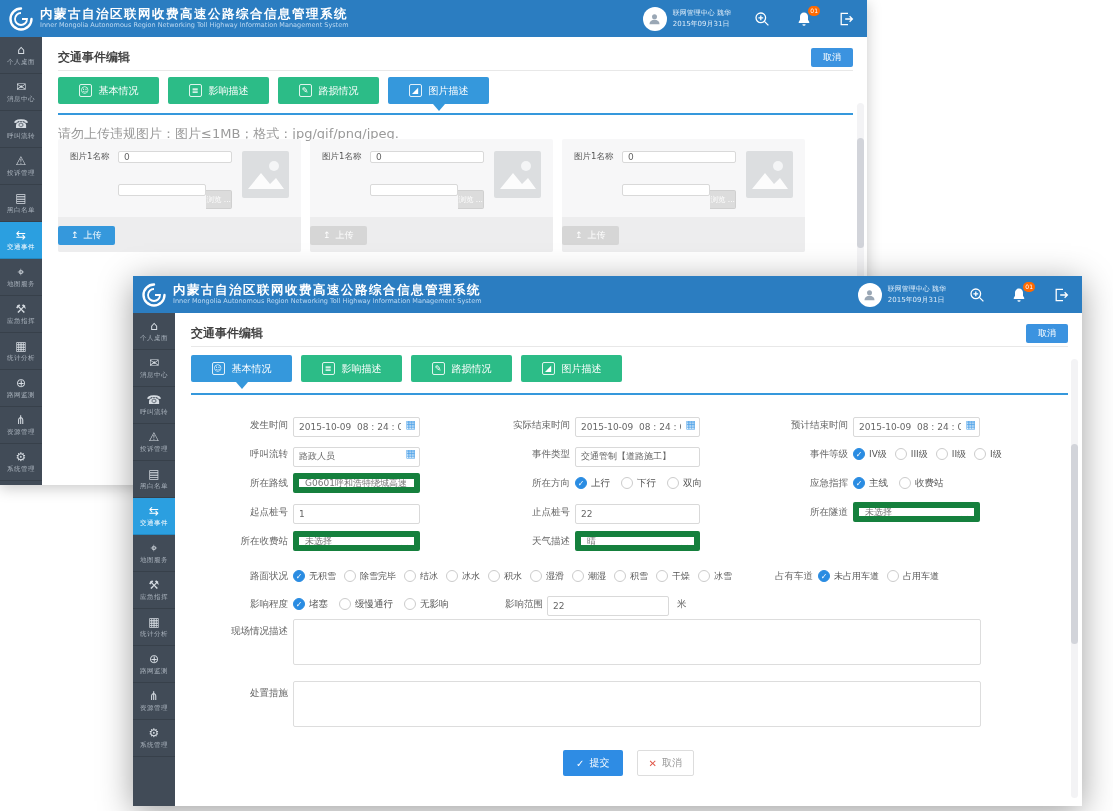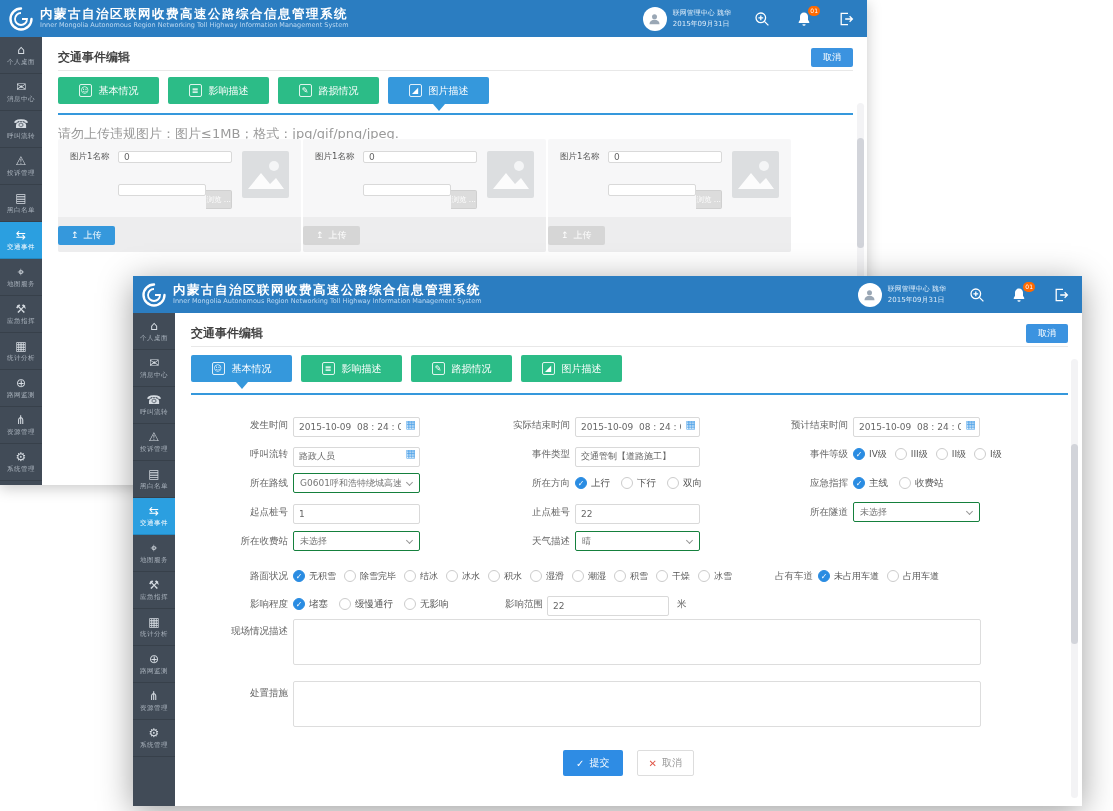--- a/index.html
+++ b/index.html
@@ -40,21 +40,21 @@
   .cancel-top { background:#3b93e0; color:#fff; font-size:9px; padding:3px 12px; border-radius:2px; border:none; cursor:pointer; font-family:inherit; }
   .tabs { position:absolute; left:16px; display:flex; gap:9px; }
   .tab { width:101px; height:27px; background:#2cbc87; color:#fff; border-radius:2px; display:flex; align-items:center; justify-content:center; gap:7px; font-size:10px; position:relative; cursor:pointer; }
   .tab.active { background:#3598dc; }
   .tab.active::after { content:""; position:absolute; left:50%; bottom:-7px; transform:translateX(-50%); border:6px solid transparent; border-top:7px solid #3598dc; border-bottom:none; }
   .tab-icon { width:13px; height:13px; border:1px solid rgba(255,255,255,.85); border-radius:2px; font-size:8px; line-height:12px; text-align:center; flex-shrink:0; }
   .underline { position:absolute; left:16px; right:14px; height:2px; background:#3598dc; }
 
   
   .upload-hint { position:absolute; left:16px; top:88px; font-size:13px; color:#9a9a9a; }
-  .cards { position:absolute; left:16px; top:102px; display:flex; gap:2px; }
+  .cards { position:absolute; left:16px; top:102px; display:flex; gap:9px; }
   .upload-card { width:243px; background:#f7f7f8; border-radius:2px; overflow:hidden; }
   .card-main { display:flex; padding:12px 12px 8px 12px; align-items:flex-start; }
   .card-fields { flex:1; }
   .card-row { display:flex; align-items:center; margin-bottom:7px; }
   .card-lbl { width:48px; font-size:8.5px; color:#555; flex-shrink:0; }
   .card-input { width:115px; height:19px; }
   .file-row { margin-left:48px; display:flex; margin-bottom:0; }
   .file-input { width:86px; height:19px; border-radius:2px 0 0 2px; }
   .browse-btn { height:19px; width:32px; background:#dcdcdc; color:#fdfdfd; font-size:7.5px; display:flex; align-items:center; justify-content:center; border:1px solid #d0d0d0; border-left:none; border-radius:0 2px 2px 0; cursor:pointer; white-space:nowrap;margin-top:20px; }
   .img-ph { width:47px; height:47px; margin-left:10px; border-radius:2px; overflow:hidden; flex-shrink:0; }
@@ -67,21 +67,21 @@
   .lbl { position:absolute; font-size:9.5px; color:#666; text-align:right; height:20px; line-height:20px; white-space:nowrap; }
   .c1l { left:16px; width:97px; } .c2l { left:250px; width:145px; } .c3l { left:530px; width:143px; }
   .c2l-alt { left:250px; width:118px; } .c3l-alt { left:530px; width:108px; }
   .fld { position:absolute; height:20px; }
   .c1f { left:118px; width:127px; } .c2f { left:400px; width:125px; } .c3f { left:678px; width:127px; }
   .c2f-alt { left:372px; width:122px; }
   .input { width:100%; height:100%; border:1px solid #d9d9d9; border-radius:2px; font-size:9px; color:#666; padding:0 5px; font-family:inherit; background:#fff; outline:none; }
   .date .input { padding-right:18px; }
   .cal-icon { position:absolute; right:4px; top:3px; font-size:11px; color:#4aa0e8; line-height:14px; cursor:pointer; }
   .cal-icon::before { content:"▦"; }
-  .select { height:100%; border:1px solid #15803d; border-radius:2px; font-size:9px; color:#777; display:flex; align-items:center; padding:0 18px 0 6px; background:#fff; position:relative; cursor:pointer; white-space:nowrap; overflow:hidden; }
+  .select { height:100%; border:6px solid #15803d; border-radius:2px; font-size:9px; color:#777; display:flex; align-items:center; padding:0 18px 0 6px; background:#fff; position:relative; cursor:pointer; white-space:nowrap; overflow:hidden; }
   .chev { position:absolute; right:7px; top:6px; width:5px; height:5px; border-right:1px solid #999; border-bottom:1px solid #999; transform:rotate(45deg); }
   .radios { position:absolute; height:20px; display:flex; align-items:center; gap:11px; font-size:9.5px; color:#555; white-space:nowrap; }
   .radios.tight { gap:8px; font-size:9px; }
   .radio { display:flex; align-items:center; gap:4px; cursor:pointer; }
   .dot { width:12px; height:12px; border-radius:50%; border:1px solid #ccc; background:#fff; text-align:center; line-height:11px; font-size:8px; flex-shrink:0; }
   .dot::after { content:"✓"; color:transparent; }
   .radio.checked .dot { background:#2a8ce2; border-color:#2a8ce2; }
   .radio.checked .dot::after { color:#fff; }
   .ta { position:absolute; left:118px; width:688px; height:46px; border:1px solid #ddd; border-radius:2px; resize:none; font-family:inherit; font-size:9px; color:#666; padding:4px 6px; outline:none; }
   .unit { position:absolute; left:502px; height:20px; line-height:20px; font-size:9.5px; color:#666; }

